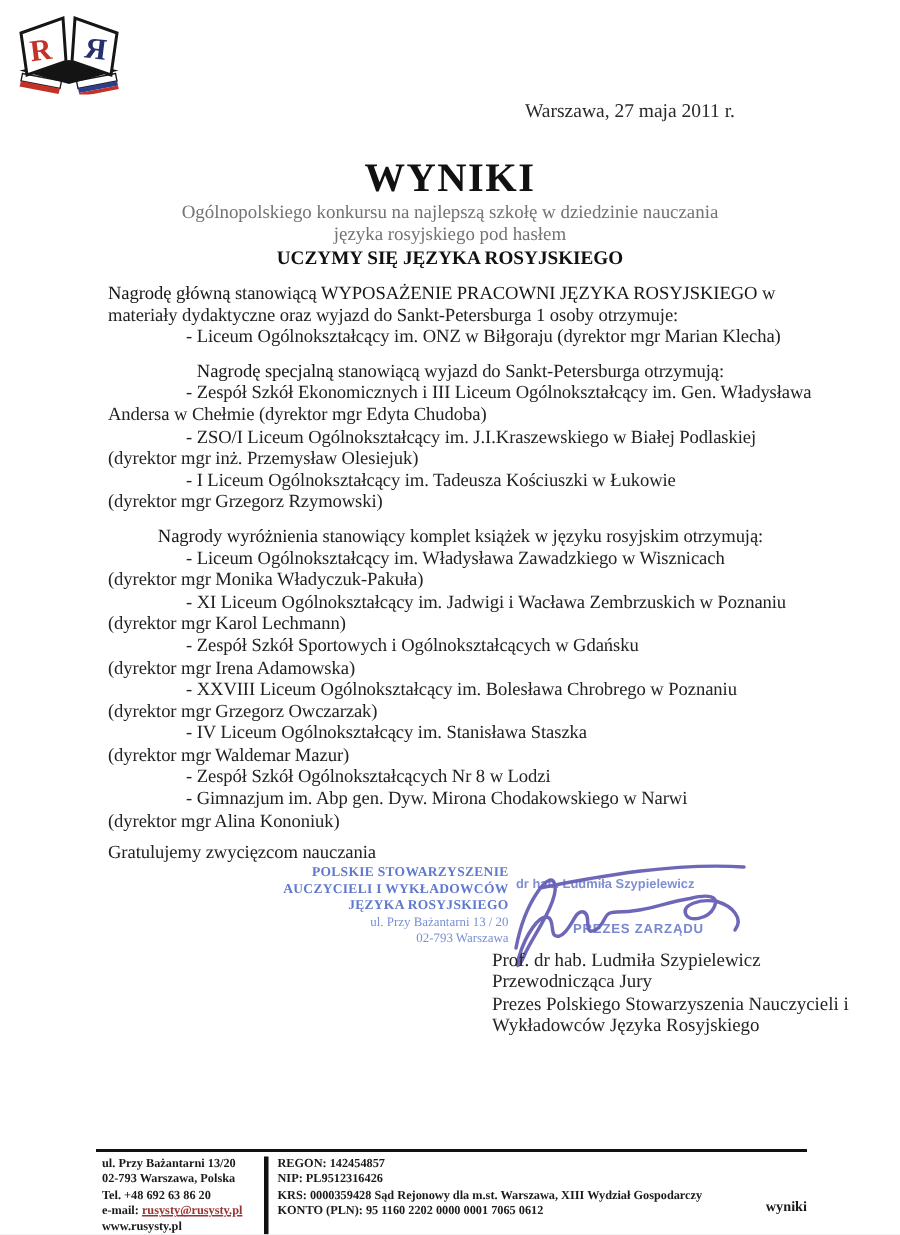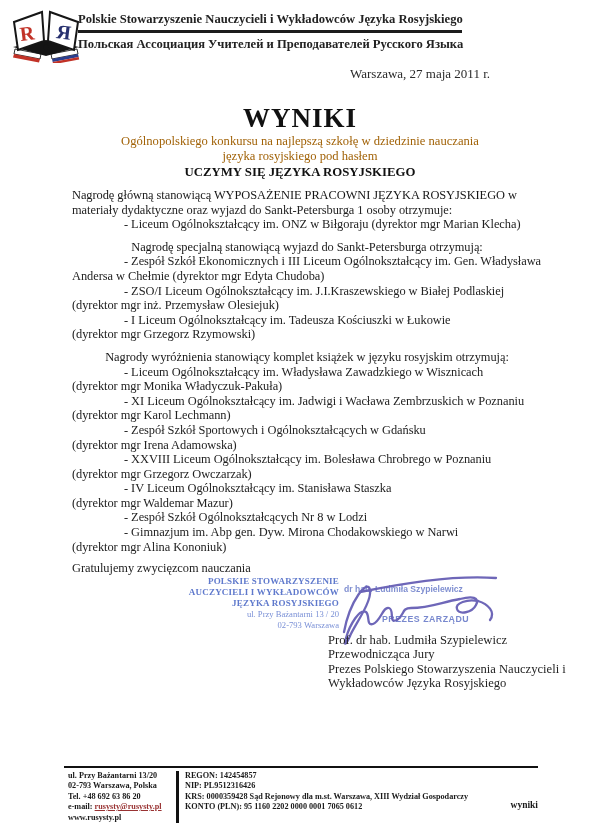--- a/index.html
+++ b/index.html
@@ -11,21 +11,21 @@
   
   .logo{position:absolute;left:9px;top:7px;width:74px;height:56px;}
   .org-names{position:absolute;left:78px;top:12px;width:400px;}
   .org-pl{font-weight:bold;font-size:12.6px;white-space:nowrap;color:#222;}
   .rule{height:2.6px;background:#1c1c1c;width:384px;margin:3px 0 4px 0;}
   .org-ru{font-weight:bold;font-size:12.6px;white-space:nowrap;color:#222;}
   .dateline{position:absolute;top:66px;left:0;right:110px;text-align:right;font-size:13px;color:#2a2a2a;}
   
   .title-block{position:absolute;top:103px;left:0;right:0;text-align:center;}
   .title-main{font-size:27px;font-weight:bold;letter-spacing:1px;color:#111;}
-  .subtitle{font-size:12.6px;line-height:14.8px;color:#a16207;}
+  .subtitle{font-size:12.6px;line-height:14.8px;color:#737373;}
   .motto{font-size:12.8px;font-weight:bold;margin-top:1px;color:#111;}
   
   .doc-body{position:absolute;left:72px;top:188px;width:470px;font-size:12.4px;line-height:14.6px;letter-spacing:-0.05px;color:#222;}
   .intro{margin:0;}
   .sec{margin-top:8px;text-align:center;}
   .b{font-weight:normal;color:#161616;}
   .line{margin:0;}
   .bullet{margin-left:52px;padding-left:14px;text-indent:-14px;}
   .cont{}
   .closing{margin-top:7px;}
@@ -78,25 +78,20 @@
     <polygon points="4,40 37,33 70,40 37,49" fill="#141414"></polygon>
 
     <polygon points="5,15 33,5 35,34 9,43" fill="#ffffff" stroke="#161616" stroke-width="2"></polygon>
     <polygon points="69,15 41,5 39,34 65,43" fill="#ffffff" stroke="#161616" stroke-width="2"></polygon>
     <circle cx="37" cy="40" r="2.6" fill="#141414"></circle>
 
     <text x="19" y="33" transform="rotate(-7 19 33)" font-family="Liberation Serif, serif" font-size="20" font-weight="bold" fill="#c23227" text-anchor="middle">R</text>
     <text x="54" y="32" transform="rotate(7 54 32)" font-family="Liberation Serif, serif" font-size="20" font-weight="bold" fill="#27306e" text-anchor="middle">Я</text>
   </svg>
 
-  <div class="org-names">
-    <div class="org-pl">Polskie Stowarzyszenie Nauczycieli i Wykładowców Języka Rosyjskiego</div>
-    <div class="rule"></div>
-    <div class="org-ru">Польская Ассоциация Учителей и Преподавателей Русского Языка</div>
-  </div>
 
   <div class="dateline">Warszawa, 27 maja 2011 r.</div>
 
   <div class="title-block">
     <div class="title-main">WYNIKI</div>
     <div class="subtitle">Ogólnopolskiego konkursu na najlepszą szkołę w dziedzinie nauczania</div>
     <div class="subtitle">języka rosyjskiego pod hasłem</div>
     <div class="motto">UCZYMY SIĘ JĘZYKA ROSYJSKIEGO</div>
   </div>
 

